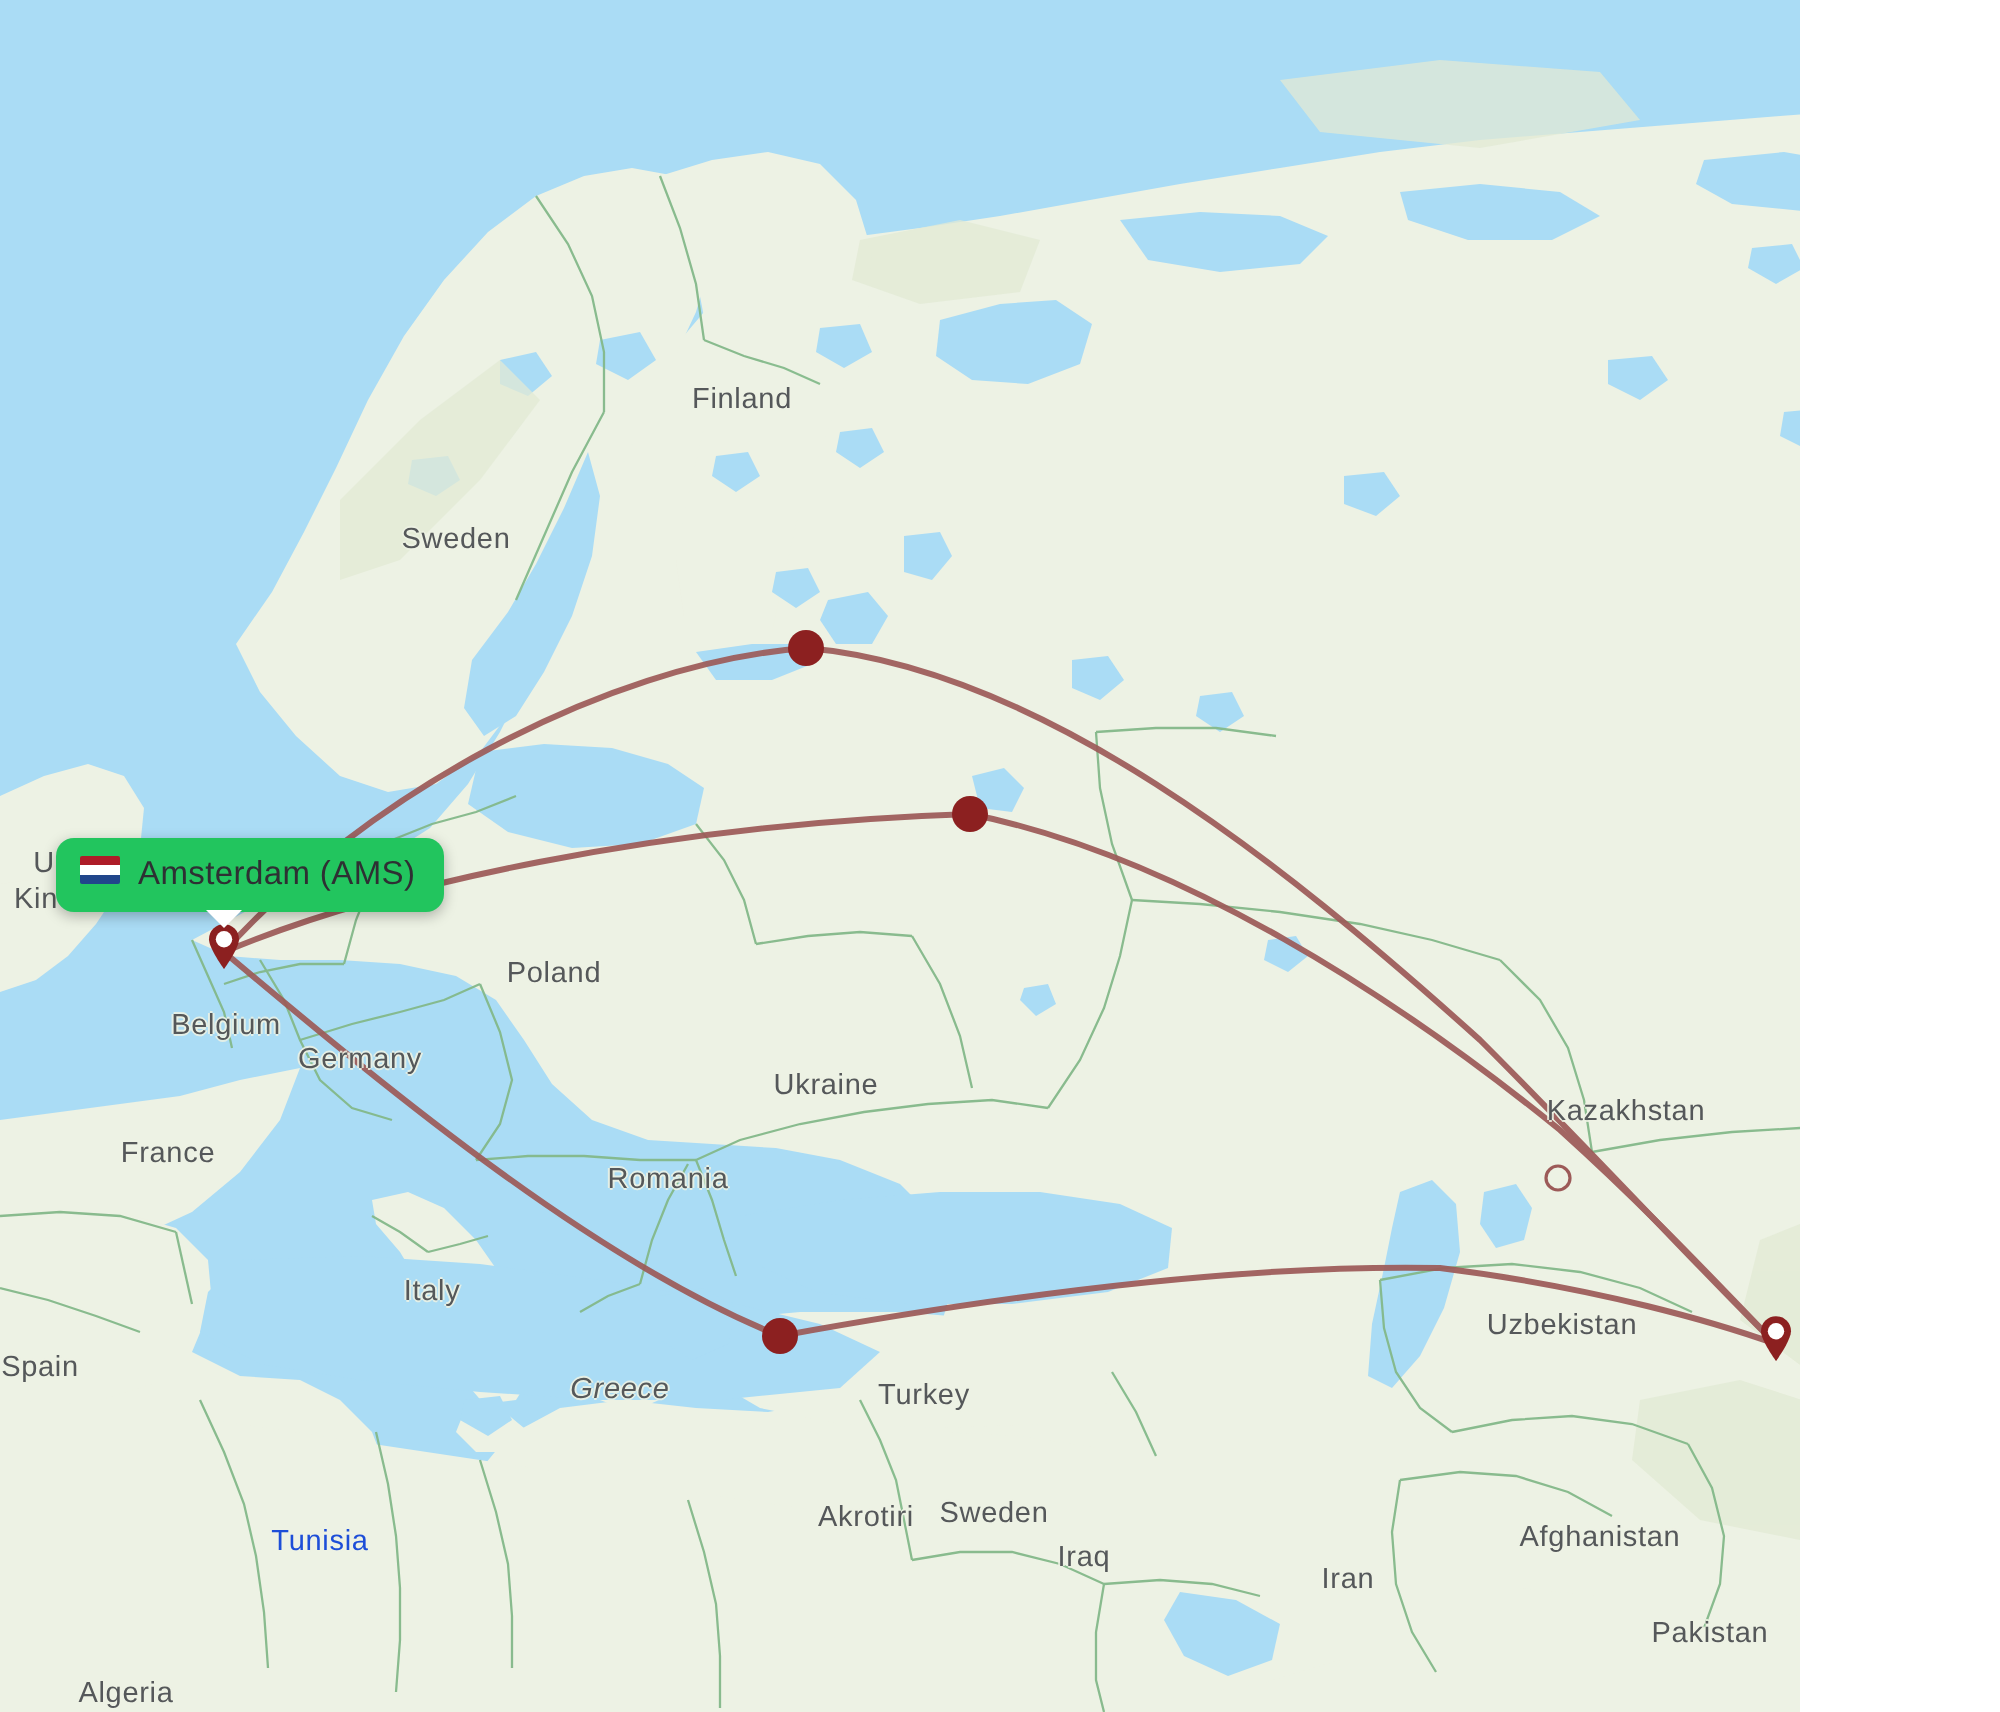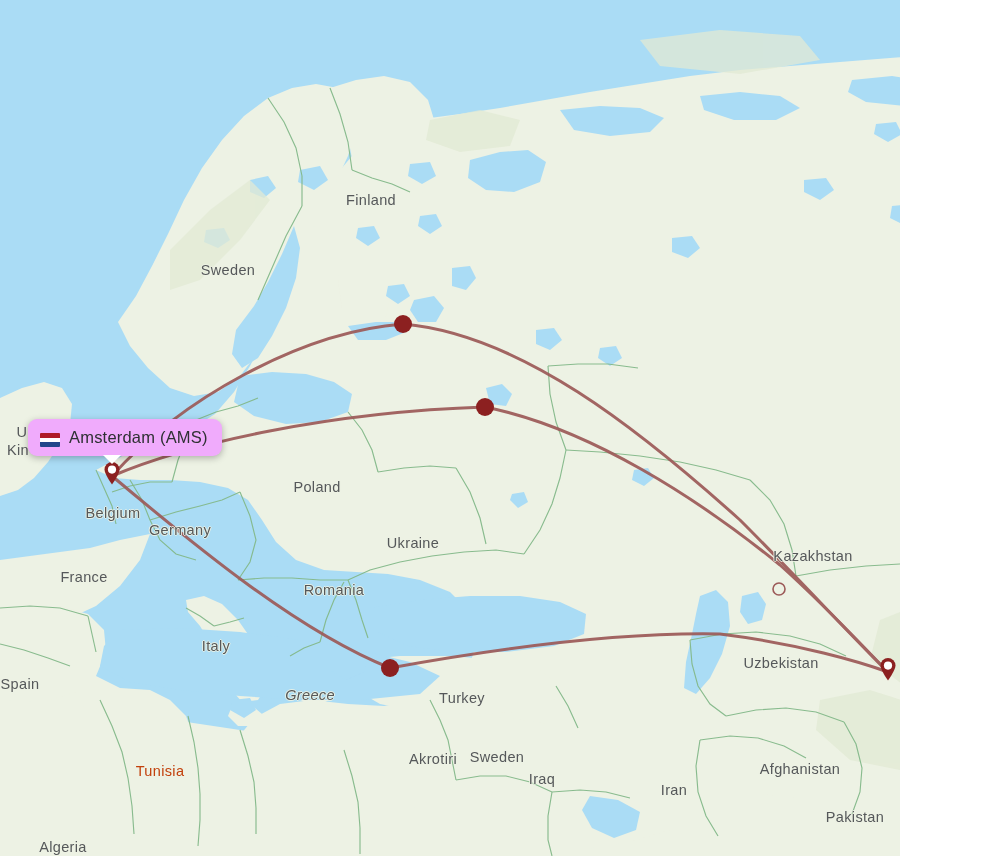--- a/index.html
+++ b/index.html
@@ -37,26 +37,26 @@
     transform: translate(-50%, -50%);
     pointer-events: none;
     text-shadow:
        1px  0   0 rgba(237,242,228,0.85),
       -1px  0   0 rgba(237,242,228,0.85),
        0    1px 0 rgba(237,242,228,0.85),
        0   -1px 0 rgba(237,242,228,0.85);
   }
   .tooltip {
     position: absolute;
-    background: #f0abfc;
+    background: #22c55e;
     border-radius: 9px;
     box-shadow: 0 2px 7px rgba(0,0,0,0.28);
     padding: 9px 14px 9px 12px;
     display: flex;
-    align-items: flex-end;
+    align-items: flex-start;
     gap: 9px;
     white-space: nowrap;
     z-index: 40;
   }
   .tooltip .tip-arrow {
     position: absolute;
     bottom: -8px;
     width: 0;
     height: 0;
     border-left: 9px solid transparent;
@@ -316,33 +316,33 @@
     </g>
   </svg>
 
   <div id="labels-layer">
       <div class="country-label" style="left: 371px; top: 200px; color: rgb(85, 88, 90);">Finland</div>
       <div class="country-label" style="left: 228px; top: 270px; color: rgb(85, 88, 90);">Sweden</div>
       <div class="country-label" style="left: 22px; top: 432px; color: rgb(85, 88, 90);">U</div>
       <div class="country-label" style="left: 18px; top: 450px; color: rgb(85, 88, 90);">Kin</div>
       <div class="country-label" style="left: 113px; top: 513px; color: rgb(85, 88, 90);">Belgium</div>
       <div class="country-label" style="left: 180px; top: 502px; color: rgb(85, 88, 90); margin-top: 28px;">Germany</div>
-      <div class="country-label" style="left: 277px; top: 487px; color: rgb(85, 88, 90); margin-left: 40px;">Poland</div>
+      <div class="country-label" style="left: 277px; top: 487px; color: rgb(85, 88, 90);">Poland</div>
       <div class="country-label" style="left: 413px; top: 543px; color: rgb(85, 88, 90);">Ukraine</div>
       <div class="country-label" style="left: 334px; top: 590px; color: rgb(85, 88, 90); text-align: center;">Romania</div>
       <div class="country-label" style="left: 84px; top: 577px; color: rgb(85, 88, 90);">France</div>
       <div class="country-label" style="left: 216px; top: 646px; color: rgb(85, 88, 90);">Italy</div>
       <div class="country-label" style="left: 20px; top: 684px; color: rgb(85, 88, 90);">Spain</div>
       <div class="country-label" style="left: 310px; top: 695px; color: rgb(85, 88, 90); font-style: italic;">Greece</div>
       <div class="country-label" style="left: 462px; top: 698px; color: rgb(85, 88, 90);">Turkey</div>
       <div class="country-label" style="left: 433px; top: 759px; color: rgb(85, 88, 90);">Akrotiri</div>
       <div class="country-label" style="left: 497px; top: 757px; color: rgb(85, 88, 90);">Sweden</div>
       <div class="country-label" style="left: 542px; top: 779px; color: rgb(85, 88, 90);">Iraq</div>
       <div class="country-label" style="left: 674px; top: 790px; color: rgb(85, 88, 90);">Iran</div>
-      <div class="country-label" style="left: 160px; top: 771px; color: #c2410c;">Tunisia</div>
+      <div class="country-label" style="left: 160px; top: 771px; color: #1d4ed8;">Tunisia</div>
       <div class="country-label" style="left: 63px; top: 847px; color: rgb(85, 88, 90);">Algeria</div>
       <div class="country-label" style="left: 813px; top: 556px; color: rgb(85, 88, 90);">Kazakhstan</div>
       <div class="country-label" style="left: 781px; top: 663px; color: rgb(85, 88, 90);">Uzbekistan</div>
       <div class="country-label" style="left: 800px; top: 769px; color: rgb(85, 88, 90);">Afghanistan</div>
       <div class="country-label" style="left: 855px; top: 817px; color: rgb(85, 88, 90);">Pakistan</div>
       <div class="country-label" style="left: 992px; top: 840px; color: rgb(85, 88, 90);">Ne</div>
     </div>
 
   <div id="waypoints-layer">
       <div class="waypoint-dot" style="left: 403px; top: 324px; background: rgb(140, 32, 32);"></div>

